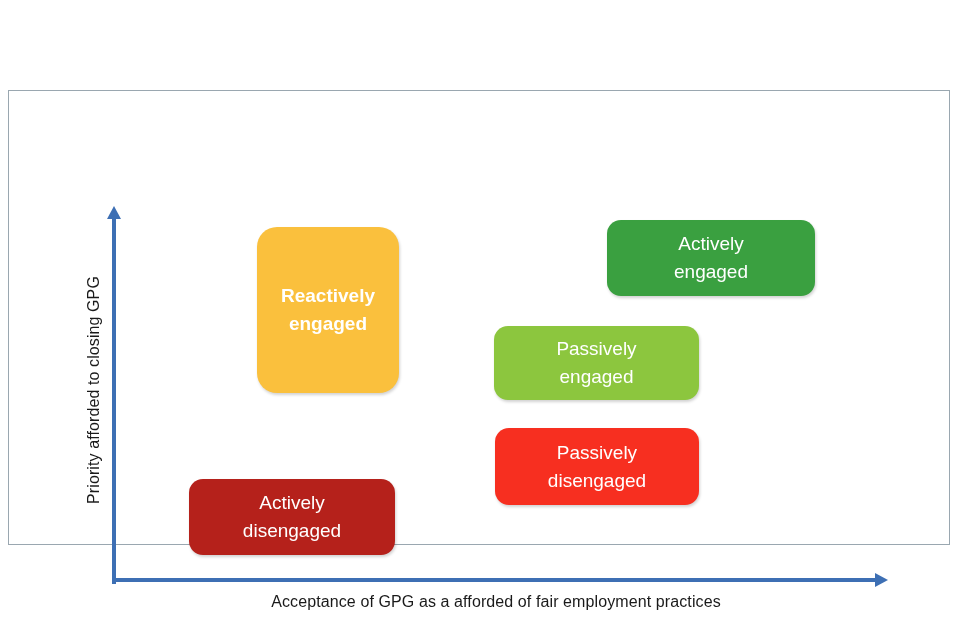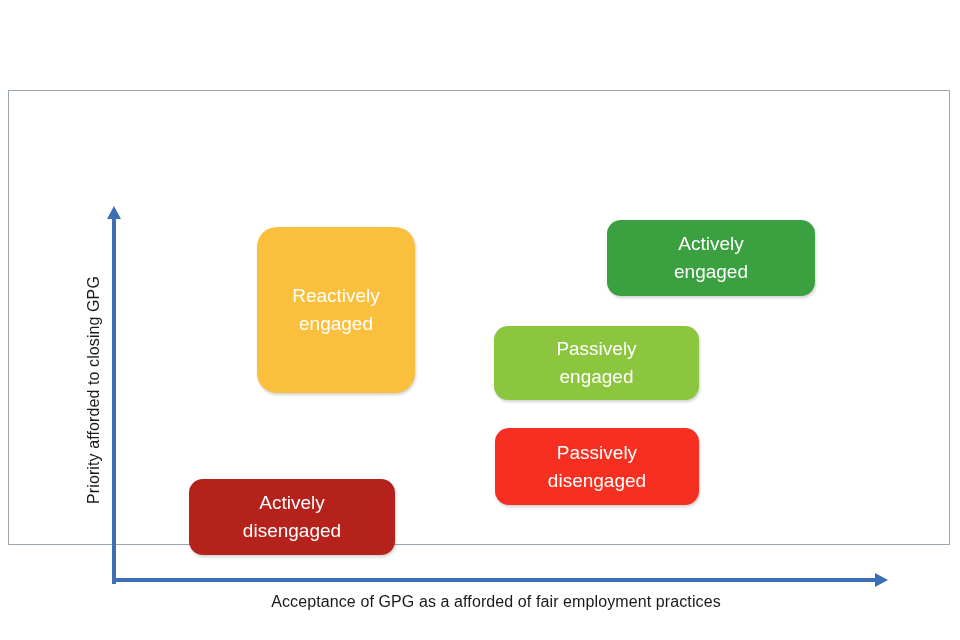--- a/index.html
+++ b/index.html
@@ -112,24 +112,25 @@
     padding: 4px 20px;
     box-shadow: 1px 2px 3px rgba(0,0,0,0.18);
   }
   .q-box .q-label {
     display: block;
   }
 
   #box-reactively-engaged {
     left: 248px;
     top: 136px;
-    width: 158px;
+    width: 142px;
     height: 166px;
     background: #fac03d;
     border-radius: 20px;
+    font-weight: bold;
   }
   #box-actively-engaged {
     left: 598px;
     top: 129px;
     width: 208px;
     height: 76px;
     background: #3aa040;
   }
   #box-passively-engaged {
     left: 485px;

